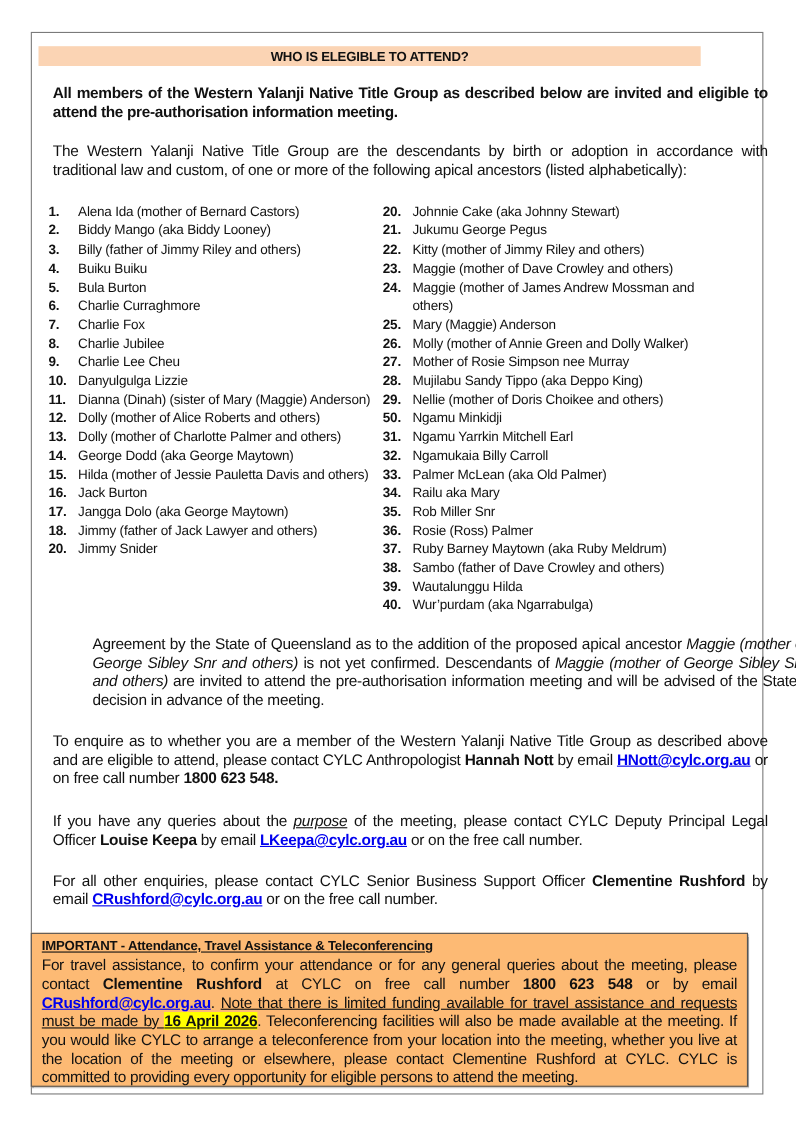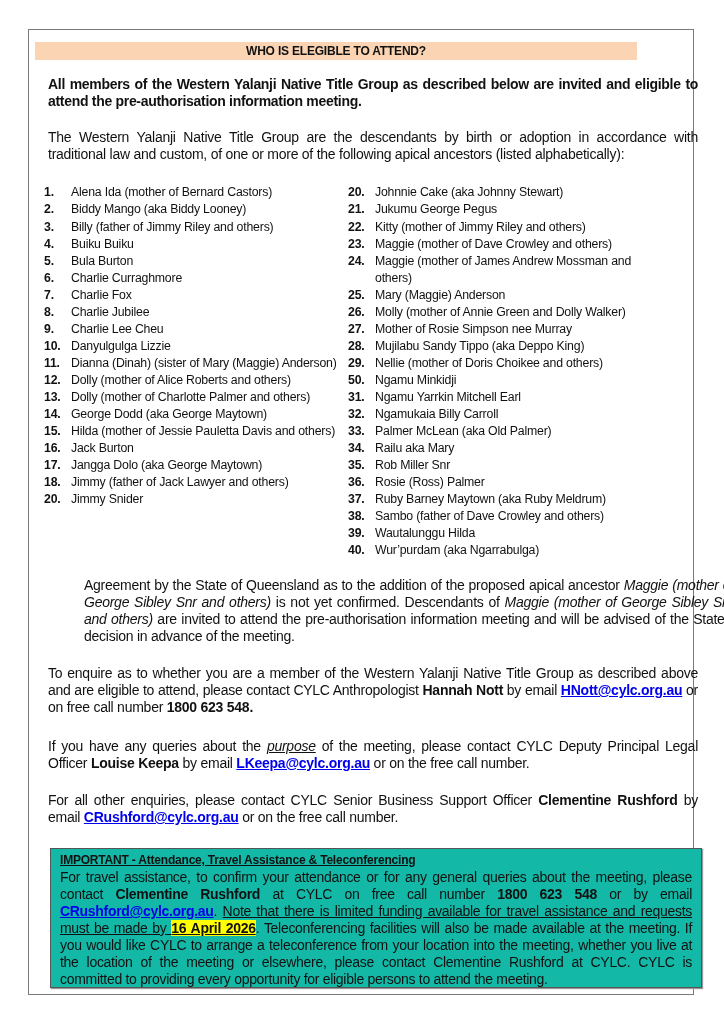--- a/index.html
+++ b/index.html
@@ -19,22 +19,22 @@
   .li { display: flex; margin: 0; }
   .li .num { width: 27px; flex: 0 0 27px; font-weight: bold; }
   .li .txt { flex: 1; }
   .li.gap { margin-top: 1px; }
   a.mail { color: #0000ee; font-weight: bold; text-decoration: underline; }
   .bold { font-weight: bold; }
   .ital { font-style: italic; }
   .uital { font-style: italic; text-decoration: underline; }
   .u { text-decoration: underline; }
   .hl { background: #ffff00; font-weight: bold; text-decoration: underline; }
-  .imp { position: absolute; left: 50px; top: 848px; width: 652px; height: 140px;
-         background: #14b8a6; border: 1px solid #555; box-sizing: border-box;
+  .imp { position: absolute; left: 28px; top: 848px; width: 652px; height: 140px;
+         background: #fdba74; border: 1px solid #555; box-sizing: border-box;
          box-shadow: 1px 1px 1px #999; }
   .imp-title { position: absolute; left: 9px; top: 4px; font-weight: bold; font-size: 12px;
                text-decoration: underline; letter-spacing: -0.2px; }
   .imp-body { position: absolute; left: 9px; top: 20px; width: 632px; font-size: 14px;
               line-height: 17px; text-align: justify; letter-spacing: -0.3px; }
 </style>
 </head>
 <body>
 
 <div class="frame"></div>

